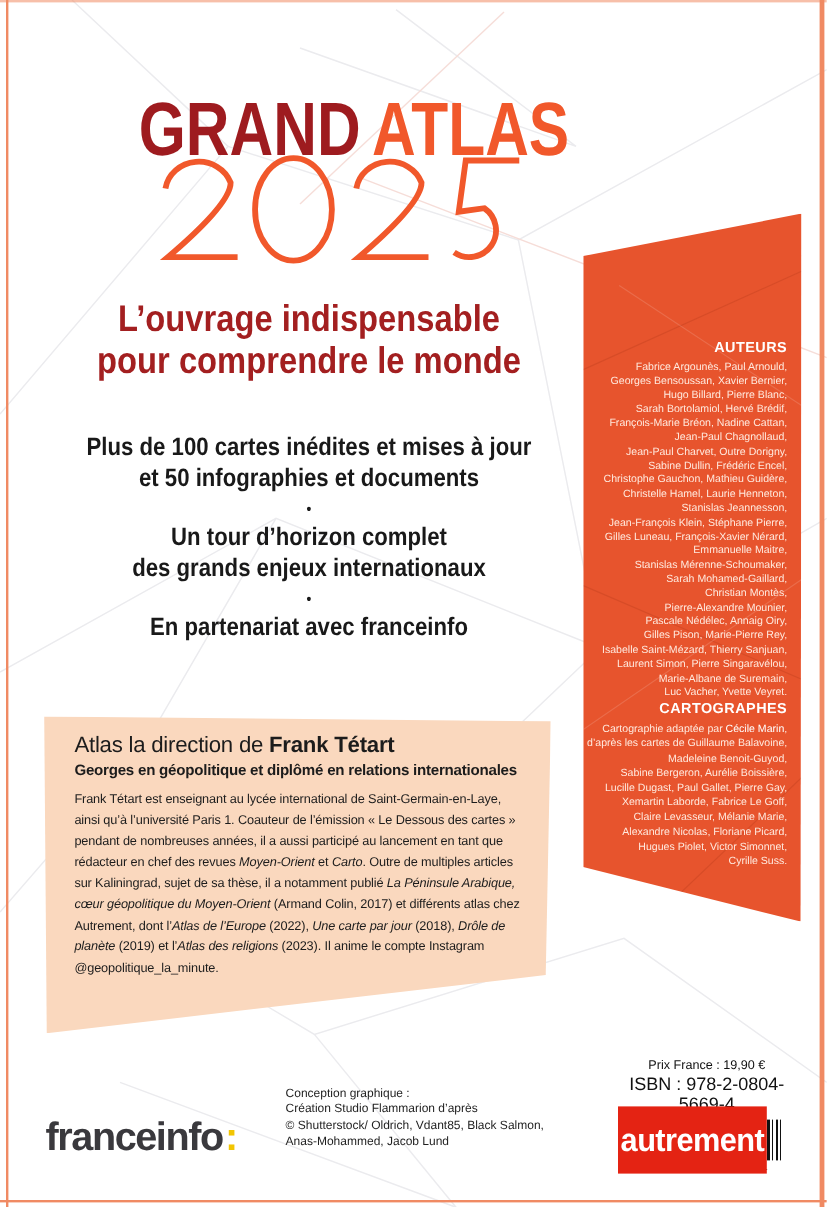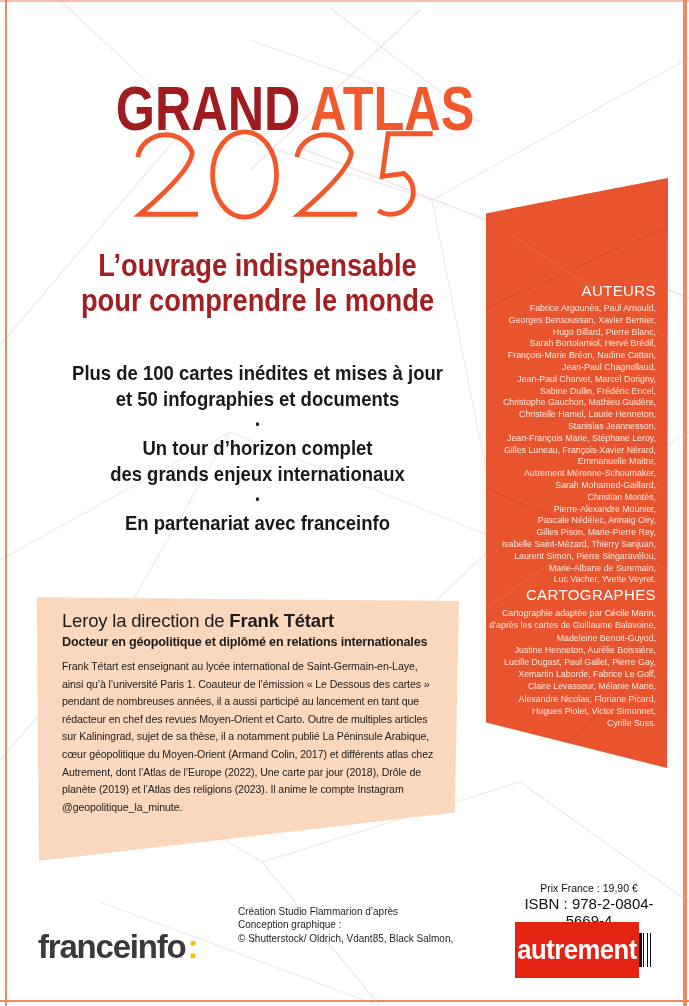--- a/index.html
+++ b/index.html
@@ -24,35 +24,35 @@
   .headline{left:0;top:248px;width:515px;text-align:center;color:#a31f20;font-weight:bold;
             font-size:31px;line-height:35px;transform:scaleX(.88);transform-origin:50% 50%;z-index:2;}
   
   .features{left:0;top:360px;width:515px;text-align:center;color:#191919;font-weight:bold;
             font-size:21px;line-height:26px;transform:scaleX(.88);transform-origin:50% 50%;z-index:2;}
   .features .sep{font-size:13px;line-height:23px;}
   
   .panel{left:486px;top:178px;width:182px;height:590px;background:#e7542d;z-index:2;
          clip-path:polygon(0 6%,100% 0,99.5% 100%,0 92.3%);color:#ffffff;}
   .panel-inner{position:absolute;left:0;right:12px;top:104px;text-align:right;}
-  .panel-head{font-size:15px;font-weight:normal;letter-spacing:.4px;margin-bottom:4px;}
+  .panel-head{font-size:12px;font-weight:bold;letter-spacing:.4px;margin-bottom:4px;}
   .panel-line{font-size:8.8px;line-height:11.8px;white-space:nowrap;color:#ffe9de;}
   .carto{}
   .carto .panel-line{line-height:12.2px;}
   .panel-line .b{font-weight:normal;color:#ffffff;}
   .panel svg{position:absolute;inset:0;}
   
   .dirbox{left:36px;top:595px;width:423px;height:266px;background:#fad8be;z-index:1;
           clip-path:polygon(0.2% 0.8%,100% 2.3%,99% 81.8%,0.7% 100%);color:#1c1c1c;}
   .dirbox-inner{position:absolute;left:26px;right:24px;top:15px;}
   .dir-line{font-size:18.5px;letter-spacing:-.2px;}
   .dir-line .b{font-weight:bold;text-align:right;}
   .dir-sub{font-size:12.6px;font-weight:bold;margin-top:3px;letter-spacing:-.2px;}
   .bio{margin-top:9px;font-size:10.6px;line-height:17.6px;letter-spacing:-.1px;}
-  .bio .it{text-align:center;}
+  .bio .it{font-style:italic;text-align:center;}
   
   .fi-logo{left:38px;top:928px;font-size:33px;font-weight:bold;letter-spacing:-1.2px;color:#3a393d;z-index:2;}
   .fi-logo .colon{color:#f2c502;font-weight:900;margin-left:2px;}
   .credits{left:238px;top:905px;width:245px;font-size:10px;line-height:13.4px;color:#1f1f1f;z-index:2;}
   .shopcol{left:515px;top:840px;width:148px;text-align:center;z-index:2;color:#111;margin-top:42px;}
   .price{font-size:10.5px;}
   .isbn{font-size:15px;margin-top:1px;}
   .barcode{margin:4px auto 0;width:124px;height:34px;
     background:repeating-linear-gradient(90deg,#111 0 1.5px,#fff 1.5px 3px,#111 3px 4px,#fff 4px 7.5px,#111 7.5px 10px,#fff 10px 11.5px,#111 11.5px 12.5px,#fff 12.5px 15px);}
   .bc-digits{font-size:10.5px;letter-spacing:1.5px;margin-top:1px;white-space:nowrap;}
@@ -130,75 +130,76 @@
   <div class="panel-inner">
     <div class="panel-head">AUTEURS</div>
     <div>
 
     <div class="panel-line">Fabrice Argounès, Paul Arnould,</div>
         <div class="panel-line">Georges Bensoussan, Xavier Bernier,</div>
         <div class="panel-line">Hugo Billard, Pierre Blanc,</div>
         <div class="panel-line">Sarah Bortolamiol, Hervé Brédif,</div>
         <div class="panel-line">François-Marie Bréon, Nadine Cattan,</div>
         <div class="panel-line">Jean-Paul Chagnollaud,</div>
-        <div class="panel-line">Jean-Paul Charvet, Marcel Dorigny,</div>
+        <div class="panel-line">Jean-Paul Charvet, Outre Dorigny,</div>
         <div class="panel-line">Sabine Dullin, Frédéric Encel,</div>
         <div class="panel-line">Christophe Gauchon, Mathieu Guidère,</div>
         <div class="panel-line">Christelle Hamel, Laurie Henneton,</div>
         <div class="panel-line">Stanislas Jeannesson,</div>
-        <div class="panel-line">Jean-François Marie, Stéphane Leroy,</div>
+        <div class="panel-line">Jean-François Klein, Stéphane Pierre,</div>
         <div class="panel-line">Gilles Luneau, François-Xavier Nérard,</div>
         <div class="panel-line">Emmanuelle Maitre,</div>
-        <div class="panel-line">Autrement Mérenne-Schoumaker,</div>
+        <div class="panel-line">Stanislas Mérenne-Schoumaker,</div>
         <div class="panel-line">Sarah Mohamed-Gaillard,</div>
         <div class="panel-line">Christian Montès,</div>
         <div class="panel-line">Pierre-Alexandre Mounier,</div>
         <div class="panel-line">Pascale Nédélec, Annaig Oiry,</div>
         <div class="panel-line">Gilles Pison, Marie-Pierre Rey,</div>
         <div class="panel-line">Isabelle Saint-Mézard, Thierry Sanjuan,</div>
         <div class="panel-line">Laurent Simon, Pierre Singaravélou,</div>
         <div class="panel-line">Marie-Albane de Suremain,</div>
         <div class="panel-line">Luc Vacher, Yvette Veyret.</div>
       </div>
     <div class="carto">
       <div class="panel-head">CARTOGRAPHES</div>
       <div class="panel-line"><span>Cartographie adaptée par </span><span class="b">Cécile Marin</span><span>,</span></div>
       <div>
 
       <div class="panel-line">d’après les cartes de Guillaume Balavoine,</div>
           <div class="panel-line">Madeleine Benoit-Guyod,</div>
-          <div class="panel-line">Justine Henneton, Aurélie Boissière,</div>
+          <div class="panel-line">Sabine Bergeron, Aurélie Boissière,</div>
           <div class="panel-line">Lucille Dugast, Paul Gallet, Pierre Gay,</div>
           <div class="panel-line">Xemartin Laborde, Fabrice Le Goff,</div>
           <div class="panel-line">Claire Levasseur, Mélanie Marie,</div>
           <div class="panel-line">Alexandre Nicolas, Floriane Picard,</div>
           <div class="panel-line">Hugues Piolet, Victor Simonnet,</div>
           <div class="panel-line">Cyrille Suss.</div>
         </div>
     </div>
   </div>
 </div>
 
 <div class="abs dirbox">
   <div class="dirbox-inner">
-    <div class="dir-line"><span>Leroy la direction de </span><span class="b">Frank Tétart</span></div>
-    <div class="dir-sub">Docteur en géopolitique et diplômé en relations internationales</div>
+    <div class="dir-line"><span>Atlas la direction de </span><span class="b">Frank Tétart</span></div>
+    <div class="dir-sub">Georges en géopolitique et diplômé en relations internationales</div>
     <div class="bio"><span>Frank Tétart est enseignant au lycée international de Saint-Germain-en-Laye, ainsi qu’à l’université Paris 1. Coauteur de l’émission « Le Dessous des cartes » pendant de nombreuses années, il a aussi participé au lancement en tant que rédacteur en chef des revues </span><span class="it">Moyen-Orient</span><span> et </span><span class="it">Carto</span><span>. Outre de multiples articles sur Kaliningrad, sujet de sa thèse, il a notamment publié </span><span class="it">La Péninsule Arabique, cœur géopolitique du Moyen-Orient</span><span> (Armand Colin, 2017) et différents atlas chez Autrement, dont l’</span><span class="it">Atlas de l’Europe</span><span> (2022), </span><span class="it">Une carte par jour</span><span> (2018), </span><span class="it">Drôle de planète</span><span> (2019) et l’</span><span class="it">Atlas des religions</span><span> (2023). Il anime le compte Instagram @geopolitique_la_minute.</span></div>
   </div>
 </div>
 
 <div class="abs fi-logo">
   <span>franceinfo</span><span class="colon">:</span>
 </div>
 
 <div class="abs credits">
 
-<div>Création Studio Flammarion d’après</div>
-    <div>Conception graphique :</div>
+<div>Conception graphique :</div>
+    <div>Création Studio Flammarion d’après</div>
     <div>© Shutterstock/ Oldrich, Vdant85, Black Salmon,</div>
+    <div>Anas-Mohammed, Jacob Lund</div>
   </div>
 
 <div class="abs shopcol">
   <div class="price">Prix France : 19,90 €</div>
   <div class="isbn">ISBN : 978-2-0804-5669-4</div>
   <div class="barcode"></div>
   <div class="bc-digits">9 782080 456694</div>
 </div>
 
 <div class="abs autrement">

